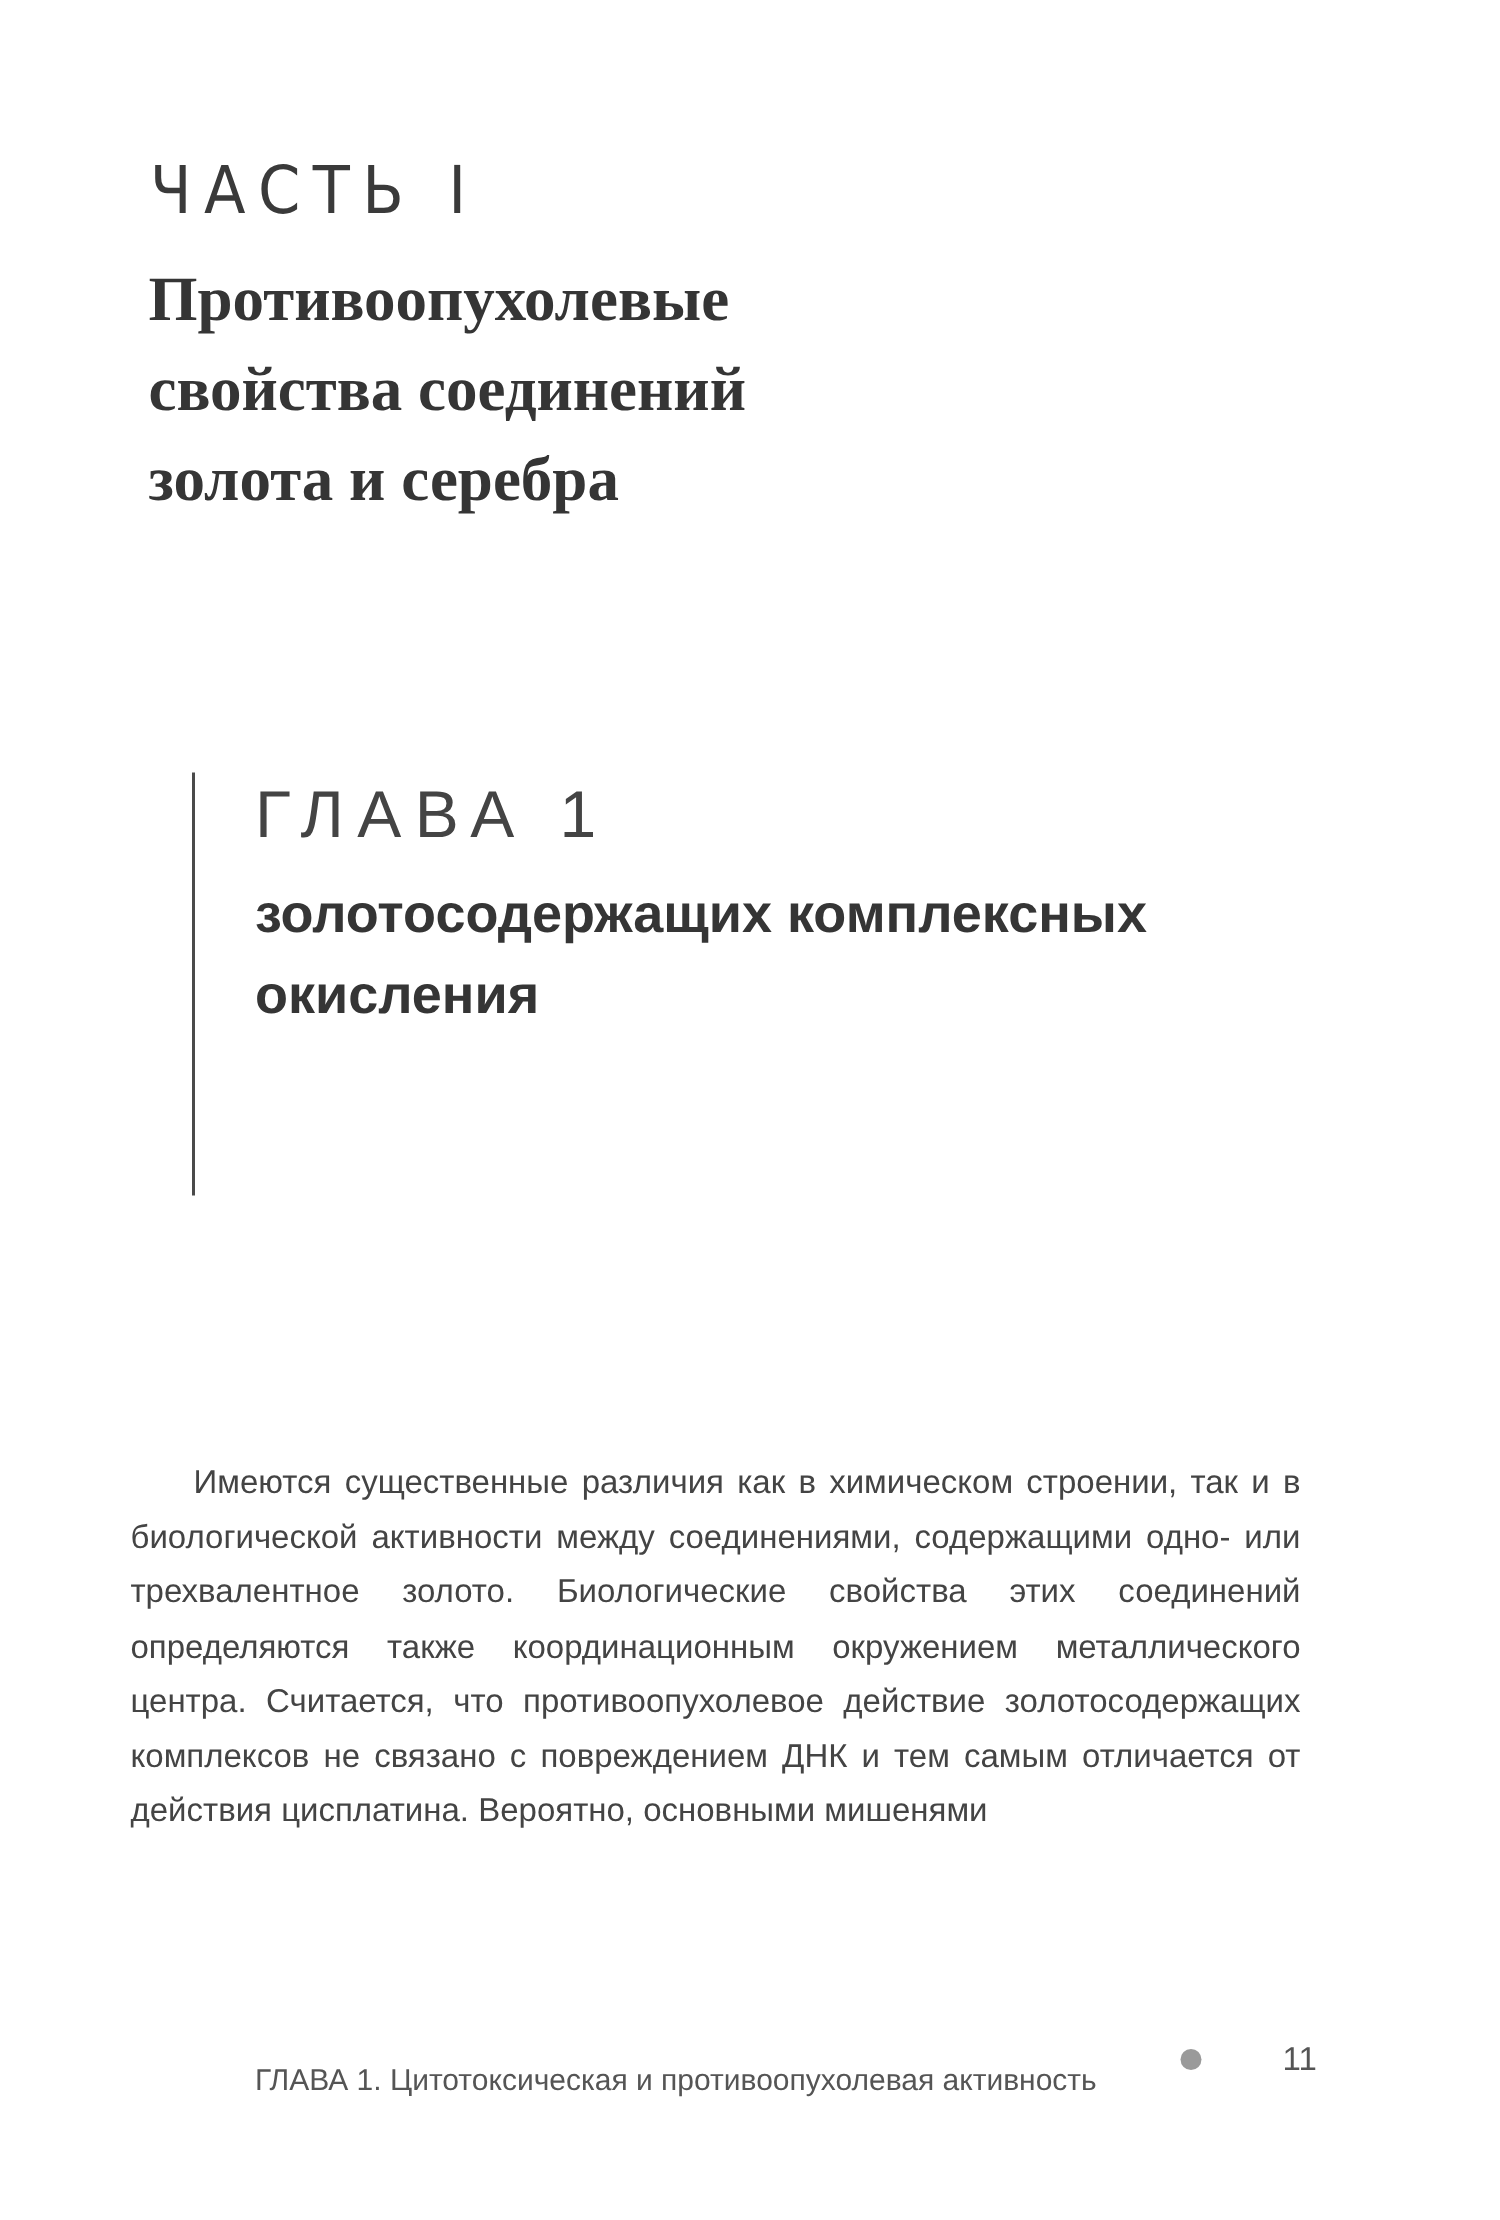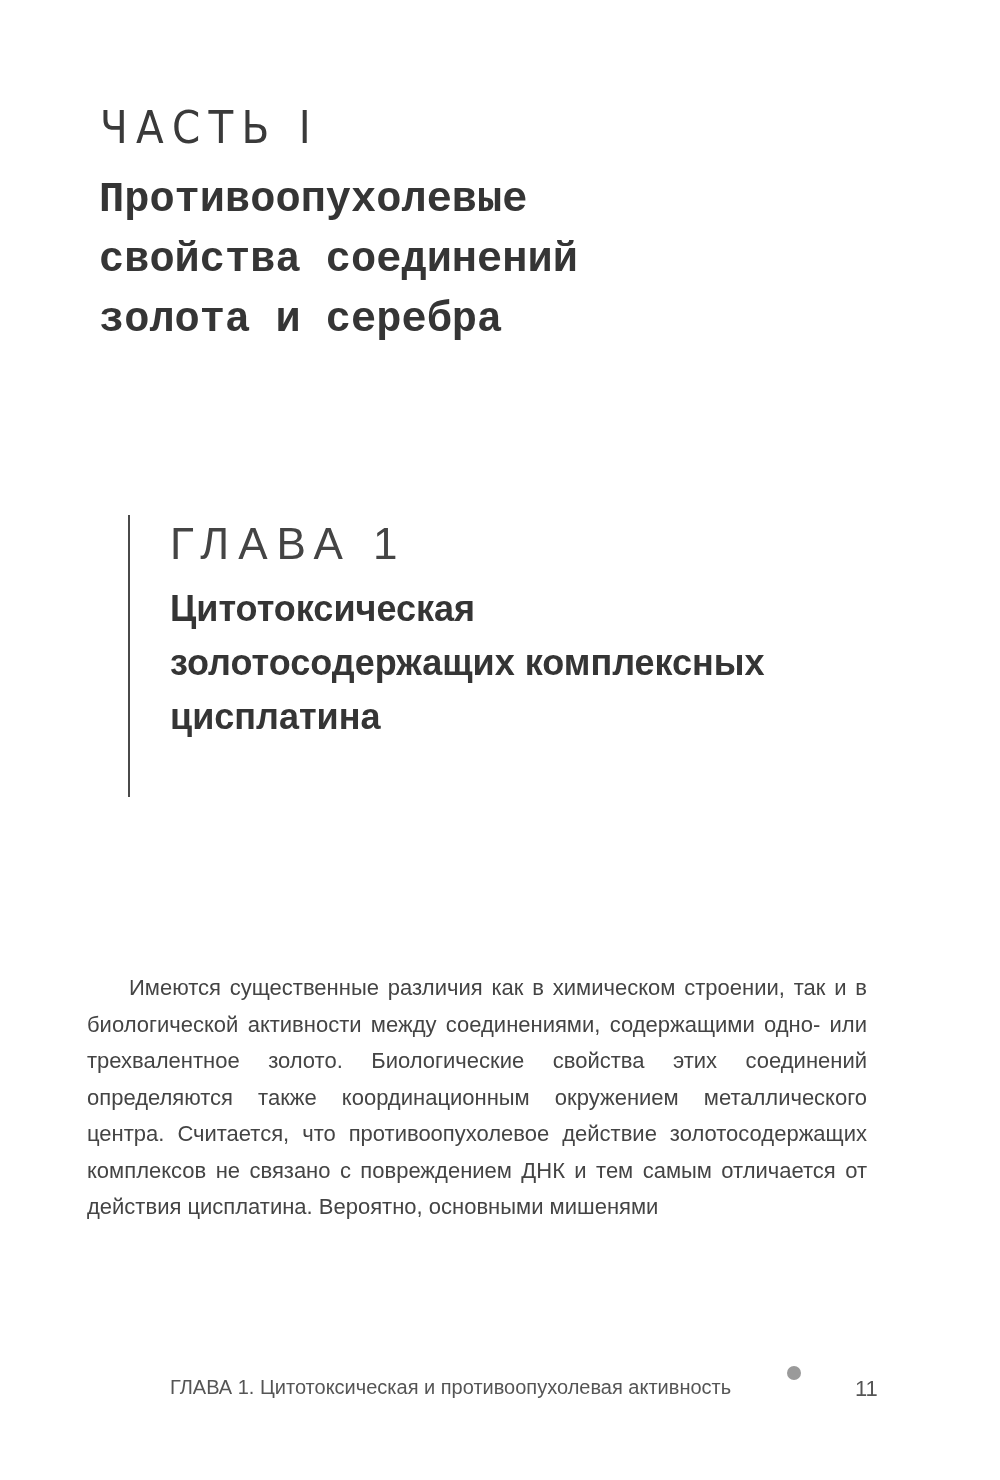--- a/index.html
+++ b/index.html
@@ -31,21 +31,21 @@
     }
     .part-title {
       position: absolute;
       left: 99px;
       top: 170px;
       width: 600px;
       font-size: 42px;
       font-weight: bold;
       line-height: 60px;
       color: #353535;
-      font-family: Liberation Mono, monospace;
+      font-family: Liberation Serif, serif;
     }
     .part-title span { display: block; white-space: nowrap; }
     .chapter-rule {
       position: absolute;
       left: 128px;
       top: 515px;
       width: 2px;
       height: 282px;
       background: #4a4a4a;
     }
@@ -115,42 +115,40 @@
       width: 14px;
       height: 14px;
       border-radius: 50%;
       background: #9a9a9a;
     }
     .footer-page {
       position: absolute;
       left: 685px;
       top: 0;
       font-size: 22px;
-      margin-top: 16px;
     }
   </style>
 </head>
 <body>
 
 <div class="part-label">ЧАСТЬ I</div>
 
 <div class="part-title">
   <span>Противоопухолевые</span>
   <span>свойства соединений</span>
   <span>золота и серебра</span>
 </div>
 
 <div class="chapter-rule"></div>
 
 <div class="chapter-label">ГЛАВА 1</div>
 
 <div class="chapter-title">
-  <span>Цитотоксическая</span>
   <span>золотосодержащих комплексных</span>
-  <span>цисплатина</span>
+  <span>окисления</span>
 </div>
 
 <div class="body-text">
   <p>Имеются существенные различия как в химическом строении, так и в биологической активности между соединениями, содержащими одно- или трехвалентное золото. Биологические свойства этих соеди­нений определяются также координационным окружением металли­ческого центра. Считается, что противоопухолевое действие золотосо­держащих комплексов не связано с повреждением ДНК и тем самым отличается от действия цисплатина. Вероятно, основными мишенями</p>
 </div>
 
 <div class="footer">
   <span class="footer-running-head">ГЛАВА 1. Цитотоксическая и противоопухолевая активность</span>
   <span class="footer-dot"></span>
   <span class="footer-page">11</span>

